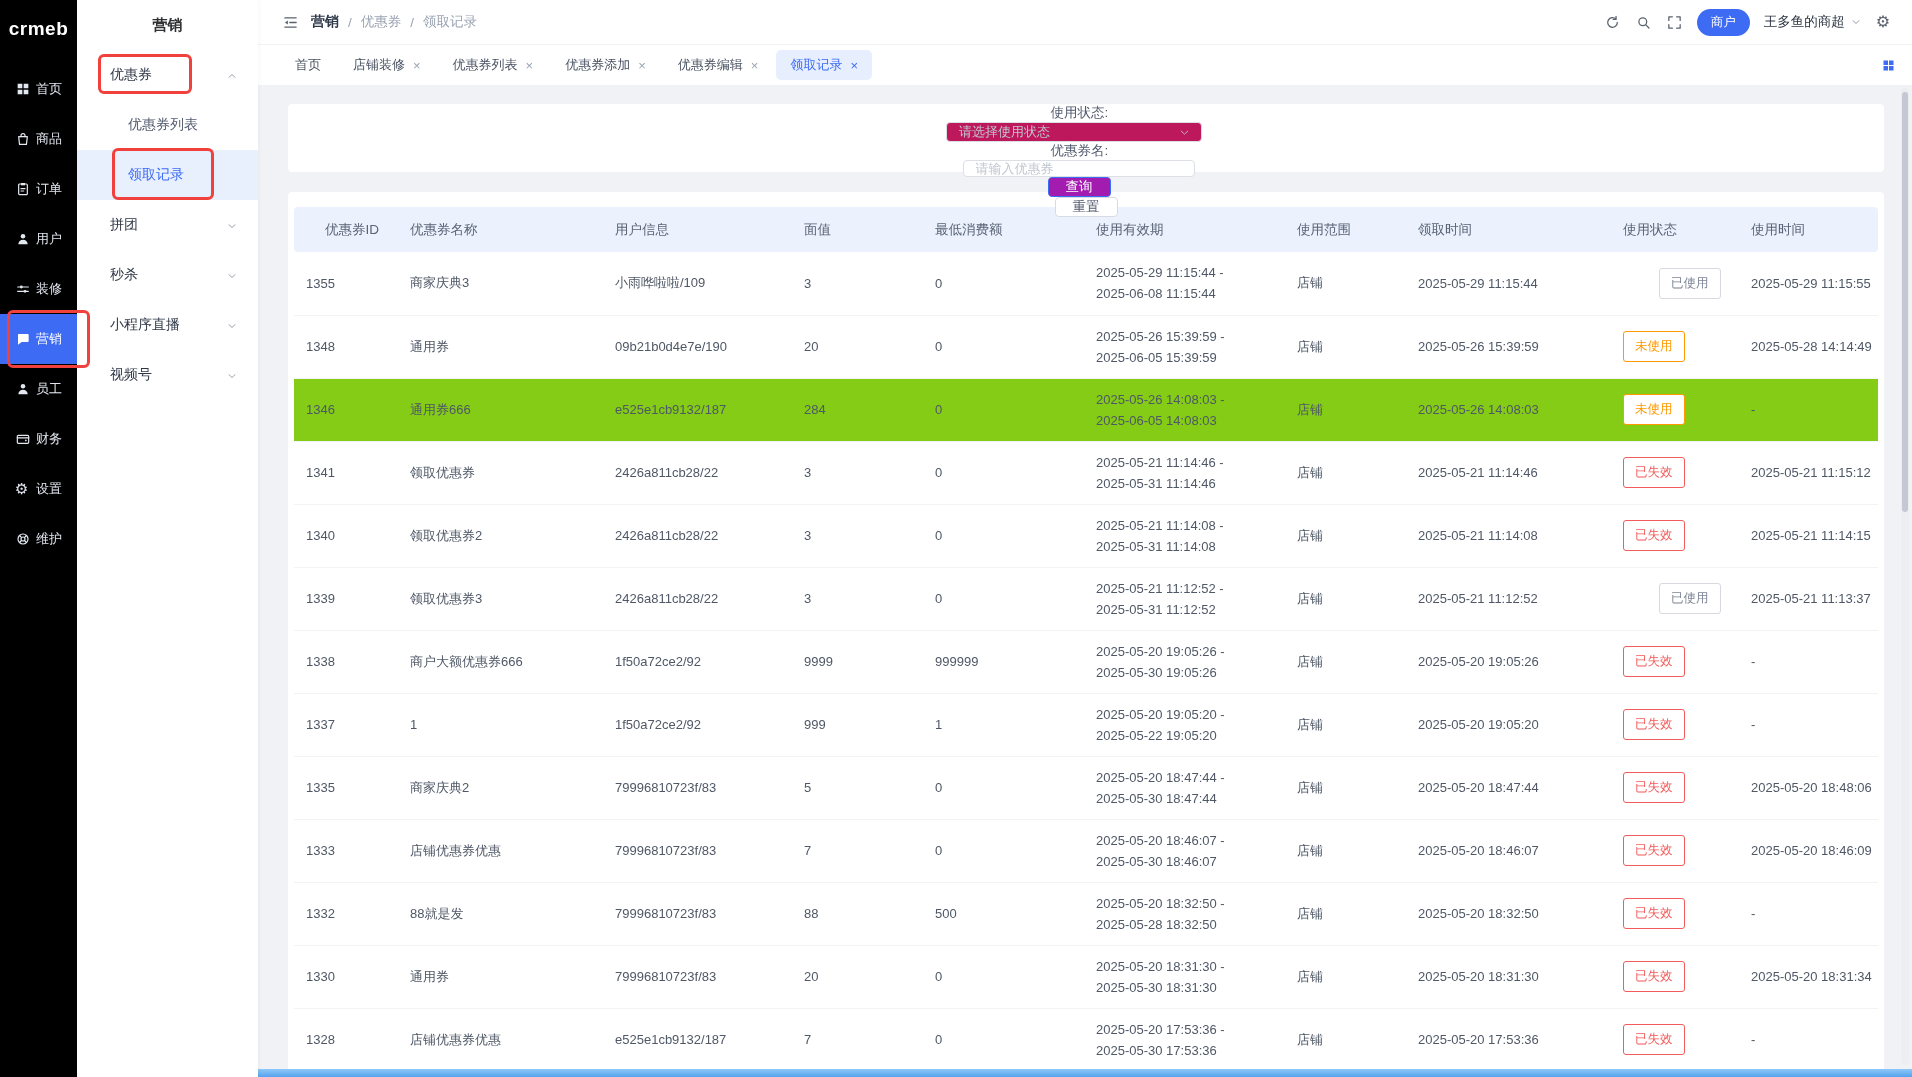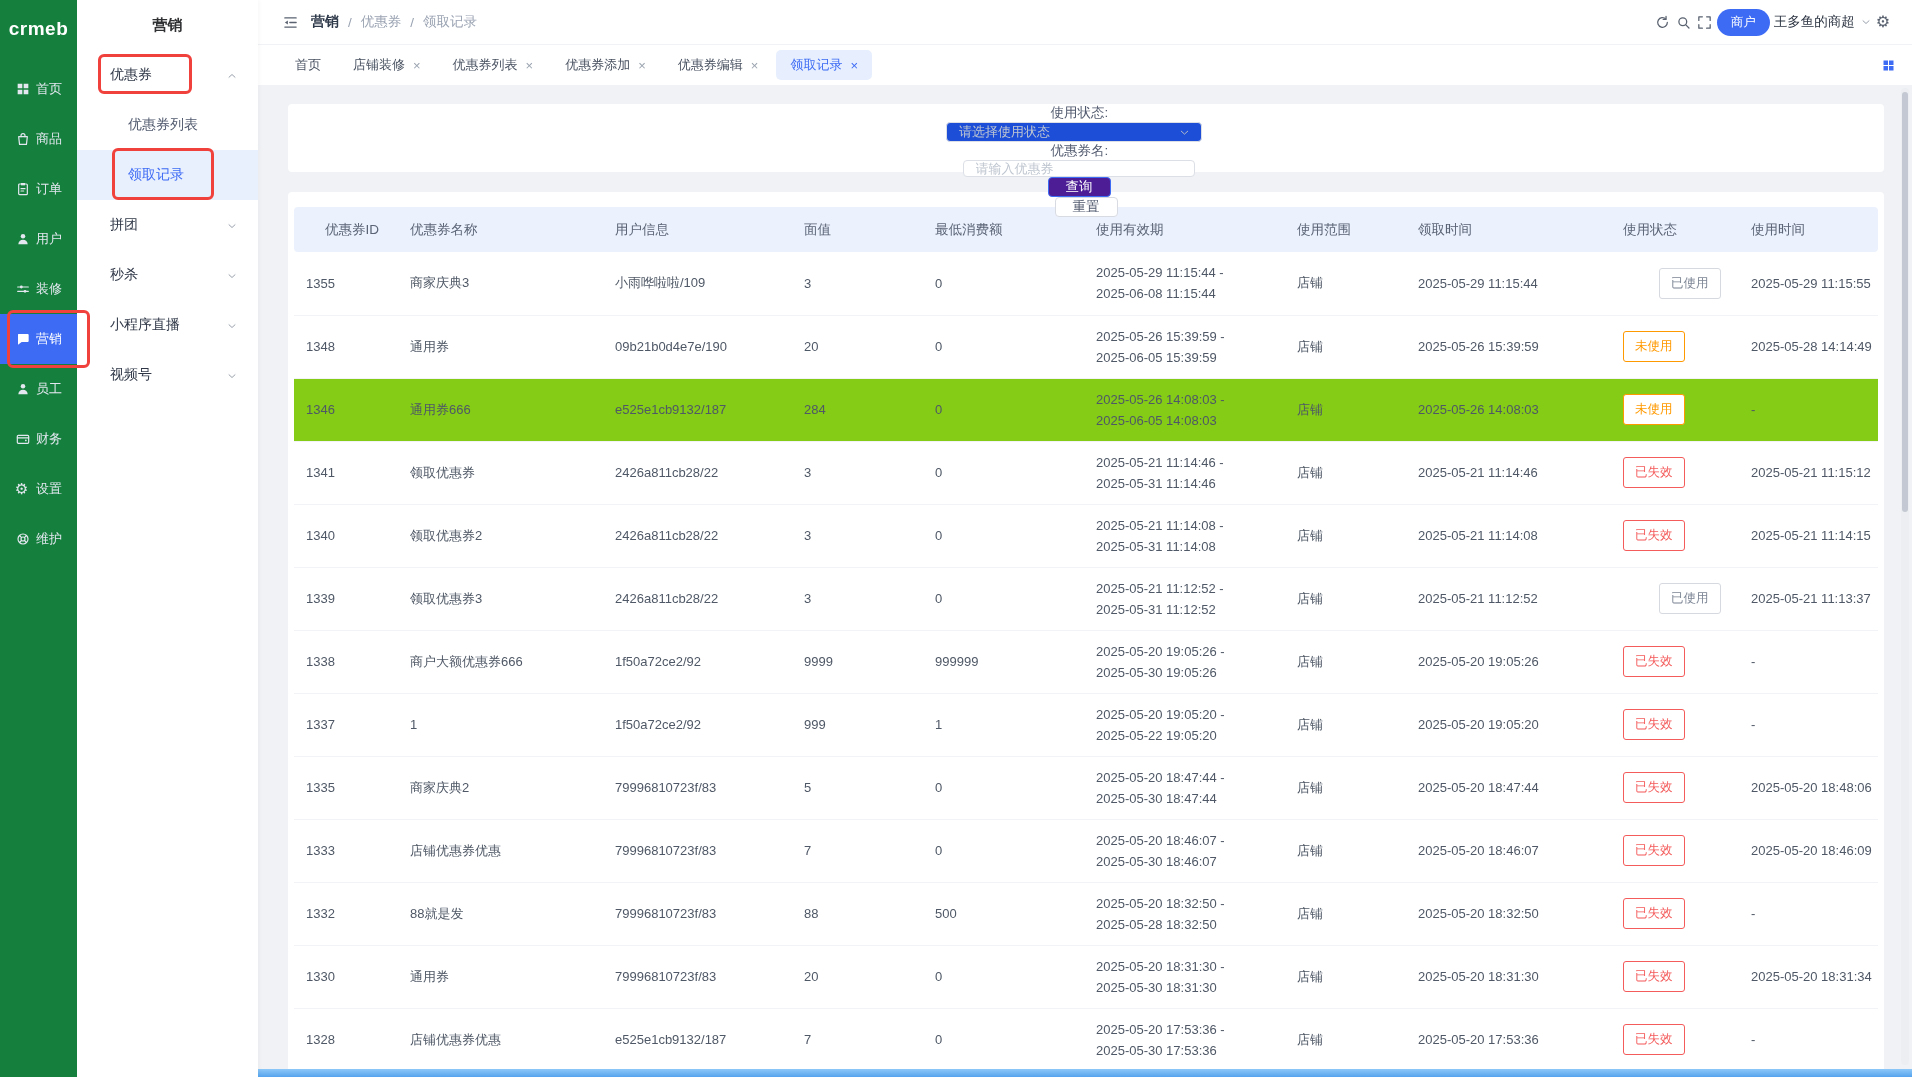--- a/index.html
+++ b/index.html
@@ -1,21 +1,21 @@
 <!DOCTYPE html>
 <html><head>
 <meta charset="utf-8">
 <style>
   * { box-sizing: border-box; margin: 0; padding: 0; }
   html,body { width:1912px; height:1077px; overflow:hidden;
     font-family:"Liberation Sans","DejaVu Sans",sans-serif; background:#f0f2f5; }
   .app { display:flex; width:100%; height:100%; }
 
   
-  .main-sidebar { width:77px; flex:none; background:#15803d; color:#e3e7f0; position:relative; z-index:6; }
+  .main-sidebar { width:77px; flex:none; background:#000000; color:#e3e7f0; position:relative; z-index:6; }
   .logo { height:58px; display:flex; align-items:center; justify-content:center;
     color:#fff; font-size:19px; font-weight:bold; letter-spacing:.5px; }
   .main-nav { padding-top:6px; }
   .nav-item { position:relative; height:50px; display:flex; align-items:center; justify-content:center;
     gap:5px; font-size:13px; cursor:pointer; }
   .nav-item.active { background:#3d6bf4; color:#fff; }
   .nicon { width:16px; height:16px; display:inline-flex; flex:none; }
   .nicon svg { width:100%; height:100%; }
   .glyph { font-size:15px; line-height:1; }
 
@@ -39,21 +39,21 @@
 
   
   .main { flex:1; min-width:0; display:flex; flex-direction:column; }
 
   .topbar { height:45px; flex:none; background:#fff; display:flex; align-items:center;
     gap:12px; padding:0 22px 0 24px; border-bottom:1px solid #f1f2f6; }
   .icon-btn { width:17px; height:17px; color:#5a6270; cursor:pointer; display:inline-flex; }
   .icon-btn svg { width:100%; height:100%; }
   .breadcrumb { display:flex; align-items:center; gap:9px; font-size:13.5px; color:#9aa3b2; }
   .bc-first { color:#2e3949; font-weight:bold; font-size:14px; }
-  .top-actions { margin-left:auto; display:flex; align-items:center; gap:4px; }
+  .top-actions { margin-left:auto; display:flex; align-items:center; gap:14px; }
   .merchant-pill { background:#3d6bf4; color:#fff; font-size:12.5px; padding:5px 14px;
     border-radius:14px; cursor:pointer; }
   .account { display:flex; align-items:center; gap:5px; font-size:13.5px; color:#2c3442; cursor:pointer; }
   .account .chev { width:12px; height:12px; color:#8d95a3; }
   .gear-glyph { font-size:16px; color:#5a6270; cursor:pointer; line-height:1; }
 
   .tabbar { height:40px; flex:none; background:#fff; display:flex; align-items:center;
     padding:0 16px 0 23px; }
   .tabs { display:flex; align-items:center; gap:4px; }
   .tab { display:flex; align-items:center; gap:8px; height:30px; padding:0 14px;
@@ -65,28 +65,28 @@
   .tab-grid svg { width:100%; height:100%; }
 
   .content { flex:1; padding:19px 28px 0 30px; overflow:hidden; }
   .card { background:#fff; border-radius:4px; }
 
   .filter-card { height:68px; display:flex; align-items:center; padding:0 24px;
     font-size:13.5px; color:#515a6e;flex-direction:column; }
   .f-label { flex:none; margin-right:13px; }
   .select { width:256px; height:34px; border:1px solid #dcdfe6; border-radius:4px;
     display:flex; align-items:center; justify-content:space-between; padding:0 10px 0 12px;
-    color:#bfc6d0; font-size:13px; cursor:pointer; margin-right:24px; background:#1d4ed8; }
+    color:#bfc6d0; font-size:13px; cursor:pointer; margin-right:24px; background:#be185d; }
   .select .chev { width:13px; height:13px; color:#b4bac4; }
   .input { width:232px; height:34px; border:1px solid #dcdfe6; border-radius:4px;
     padding:0 12px; font-size:13px; color:#303133; margin-right:15px; outline:none; }
   .input::placeholder { color:#bfc6d0; }
   .btn { height:34px; padding:0 17px; border:1px solid #d8dbe1; border-radius:4px;
     background:#fff; color:#515a6e; font-size:13.5px; cursor:pointer; }
-  .btn.primary { background:#4c1d95; border-color:#3d6bf4; color:#fff; margin-right:14px; }
+  .btn.primary { background:#a21caf; border-color:#3d6bf4; color:#fff; margin-right:14px; }
 
   .table-card { margin-top:20px; padding:15px 6px 0; height:905px; }
   table { width:100%; border-collapse:collapse; table-layout:fixed; }
   thead th { background:#ebf1fd; height:45px; font-weight:normal; text-align:left;
     font-size:13.5px; color:#5a6475; padding:0 6px 0 12px; }
   thead th:first-child { border-radius:4px 0 0 4px;padding-left:31px; }
   thead th:last-child  { border-radius:0 4px 4px 0; }
   tbody td { height:63px; font-size:13px; color:#4f5866; padding:0 6px 0 12px;
     border-bottom:1px solid #f2f3f7; vertical-align:middle; }
   tbody tr.shaded { background:#84cc16; }

